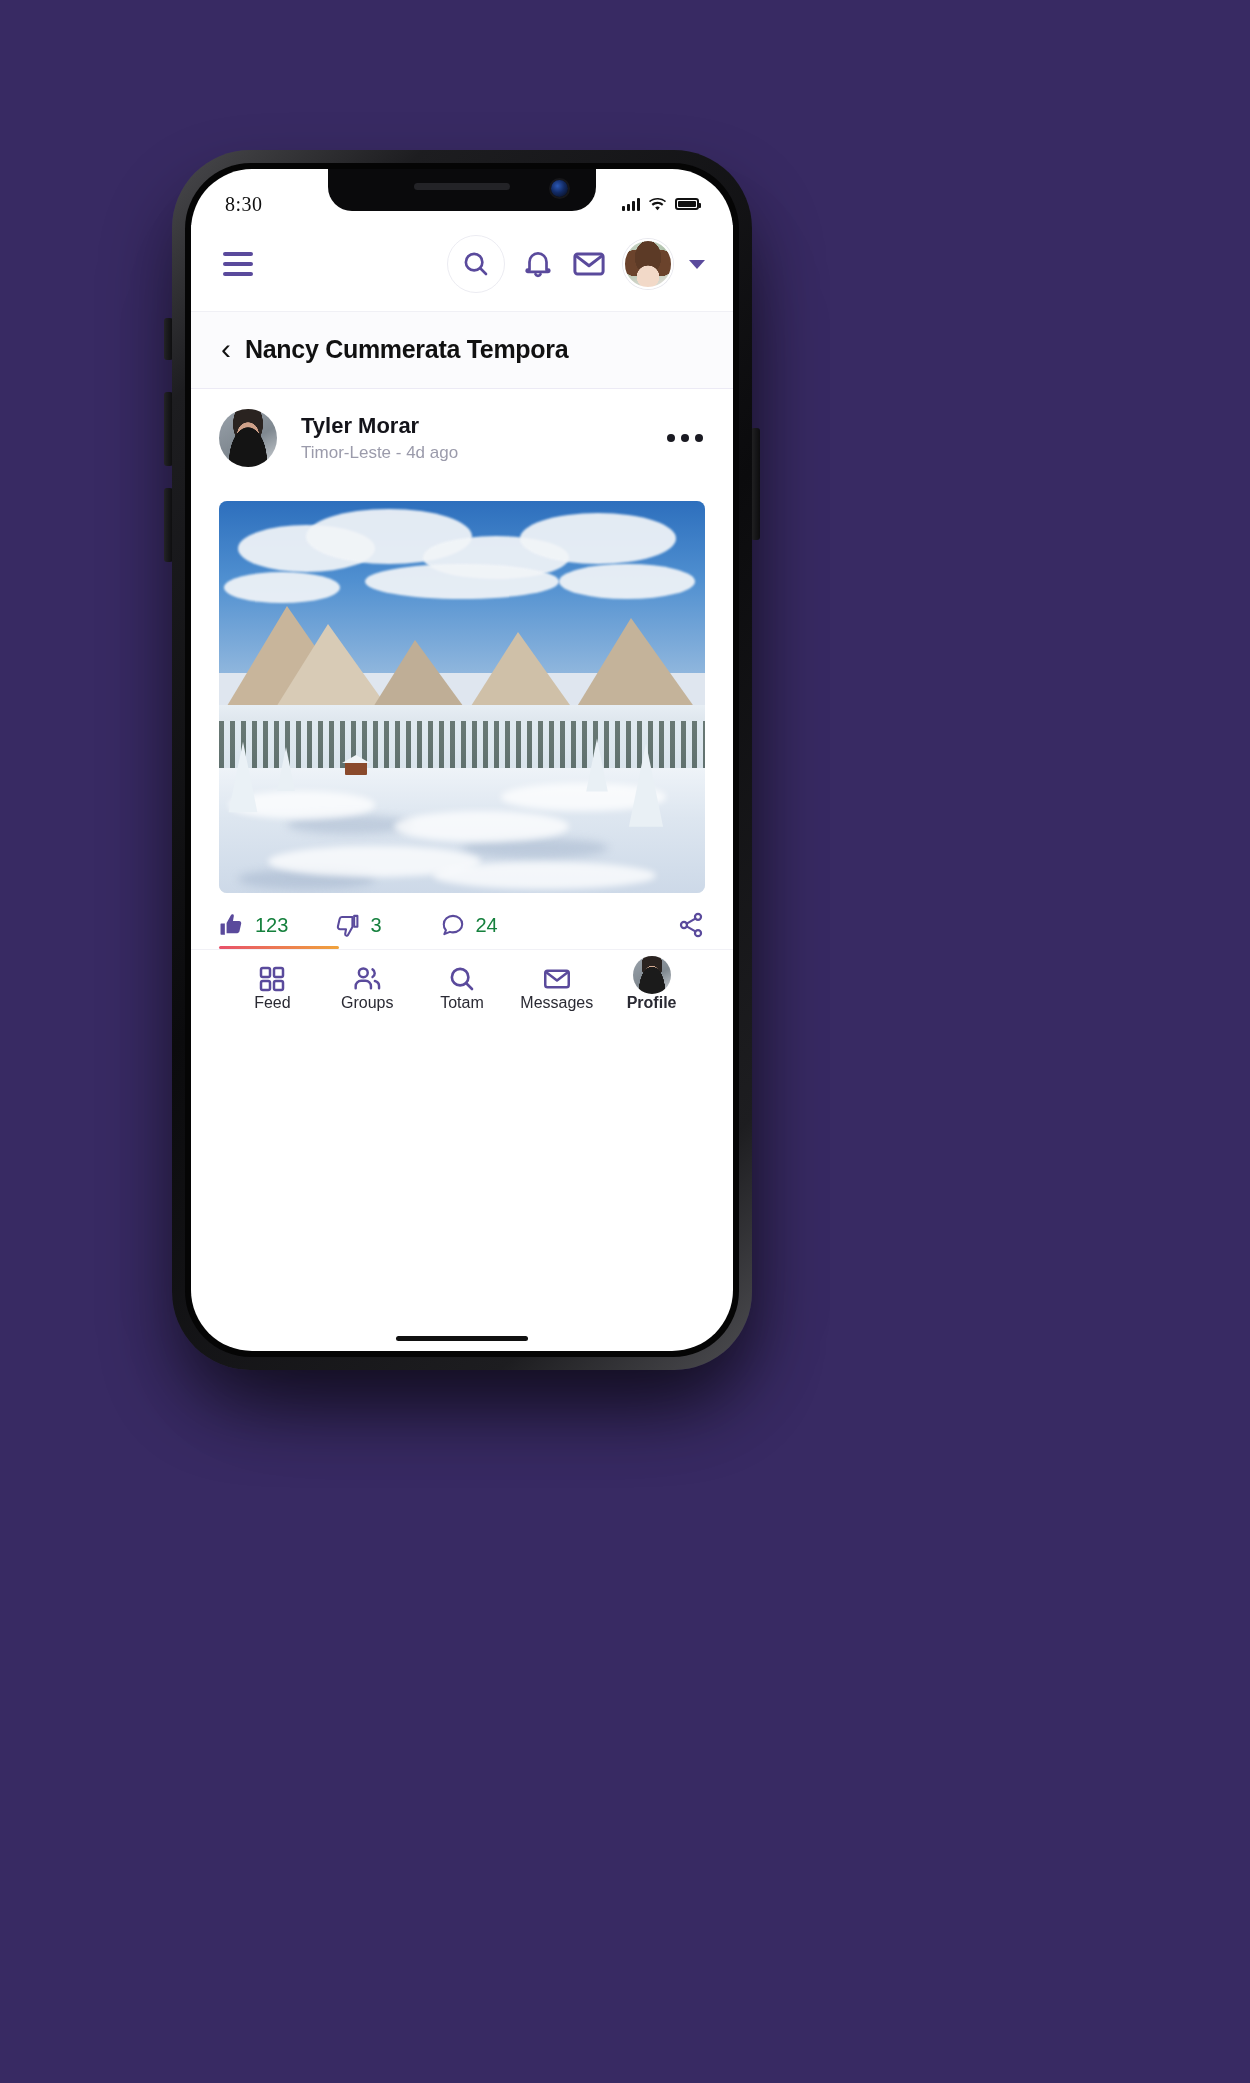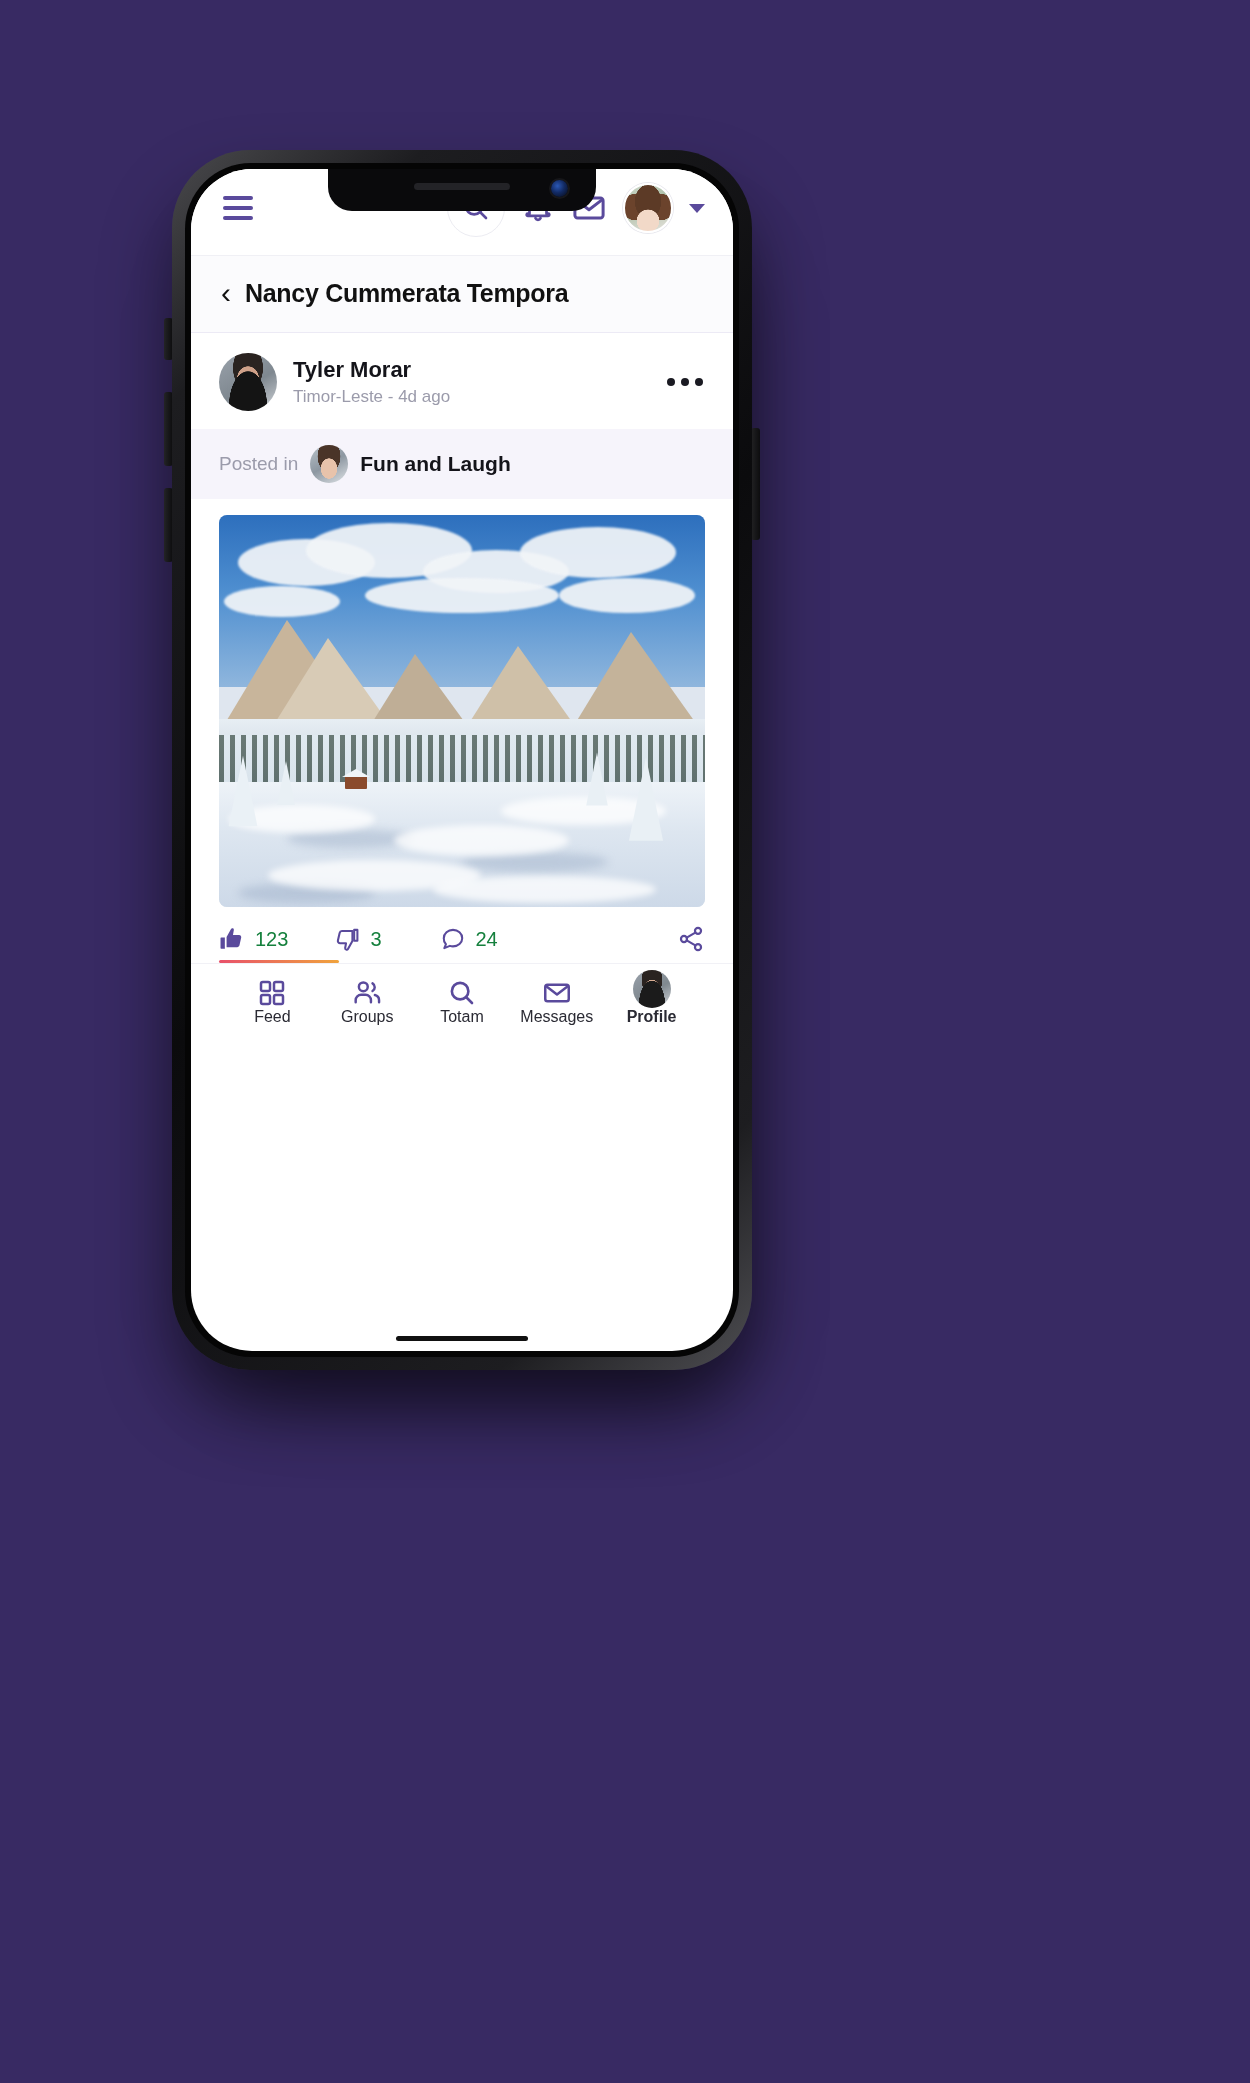--- a/index.html
+++ b/index.html
@@ -121,21 +121,21 @@
     background:#fbfbfd;
     border-top:1px solid #f0f0f5;
     border-bottom:1px solid #eceaf5;
   }
   .back-chevron { font-size:30px; color:#111; line-height:1; font-weight:300;}
   .pagetitle h1 { font-size:25px; font-weight:700; color:#111; letter-spacing:-.3px; }
 
   
   .post { background:#fff; }
   .post-head {
-    display:flex; align-items:center; gap:16px;
+    display:flex; align-items:center; gap:24px;
     padding: 20px 28px 18px 28px;
   }
   .avatar-author {
     width:58px; height:58px; border-radius:50%; flex:none;
     background:
       radial-gradient(ellipse at 50% 92%, #141414 0 46%, transparent 47%),
       radial-gradient(ellipse at 50% 44%, #cfa189 0 26%, transparent 27%),
       radial-gradient(ellipse at 50% 26%, #2a2320 0 36%, transparent 37%),
       linear-gradient(150deg,#9aa2ab 0%, #7f8890 55%, #cfd3d7 100%);
   }
@@ -263,20 +263,39 @@
 
   <div class="phone">
     <div class="phone-inner">
       <div class="screen">
 
         <div class="notch">
           <div class="speaker"></div>
           <div class="front-cam"></div>
         </div>
 
+        <div class="statusbar">
+          <div class="status-time">8:30</div>
+          <div class="status-icons">
+            <span class="bars">
+                <i></i>
+                <i></i>
+                <i></i>
+                <i></i>
+              </span>
+            <svg width="17" height="13" viewBox="0 0 17 13">
+              <path d="M8.5 12.2l2.3-2.8a3.6 3.6 0 0 0-4.6 0z" fill="#111"></path>
+              <path d="M8.5 6.1c1.7 0 3.3.6 4.5 1.6l1.4-1.7A9.3 9.3 0 0 0 8.5 3.8c-2.2 0-4.3.8-5.9 2.2L4 7.7a7 7 0 0 1 4.5-1.6z" fill="#111"></path>
+              <path d="M8.5 1.4c2.9 0 5.5 1 7.5 2.8l1-1.3A13 13 0 0 0 8.5 0C5.3 0 2.4 1 0 2.9l1 1.3C3 2.4 5.6 1.4 8.5 1.4z" fill="#111"></path>
+            </svg>
+            <span class="batt">
+                <i></i>
+              </span>
+          </div>
+        </div>
 
         <div class="appnav">
           <div class="hamburger">
             <span></span>
               <span></span>
               <span></span>
           </div>
           <div class="nav-right">
             <div class="search-circle icon-btn">
               <svg width="30" height="30" viewBox="0 0 24 24" fill="none" stroke="#5a4a9c" stroke-width="2.1" stroke-linecap="round">
@@ -314,25 +333,20 @@
               <div class="post-author">Tyler Morar</div>
               <div class="post-sub">Timor-Leste - 4d ago</div>
             </div>
             <div class="dots">
                 <i></i>
                 <i></i>
                 <i></i>
               </div>
           </div>
 
-          <div class="posted-in">
-            <span class="lbl">Posted in</span>
-            <span class="avatar-group"></span>
-            <span class="gname">Fun and Laugh</span>
-          </div>
 
           <div class="post-img-wrap">
             <div class="post-img">
               <div class="sky"></div>
               <div class="cloud c1"></div>
               <div class="cloud c2"></div>
               <div class="cloud c3"></div>
               <div class="cloud c4"></div>
               <div class="cloud c5"></div>
               <div class="cloud c6"></div>

